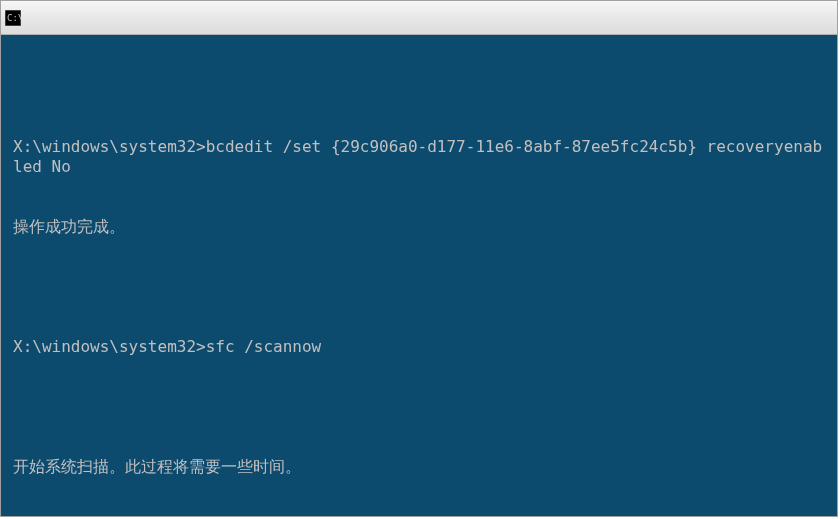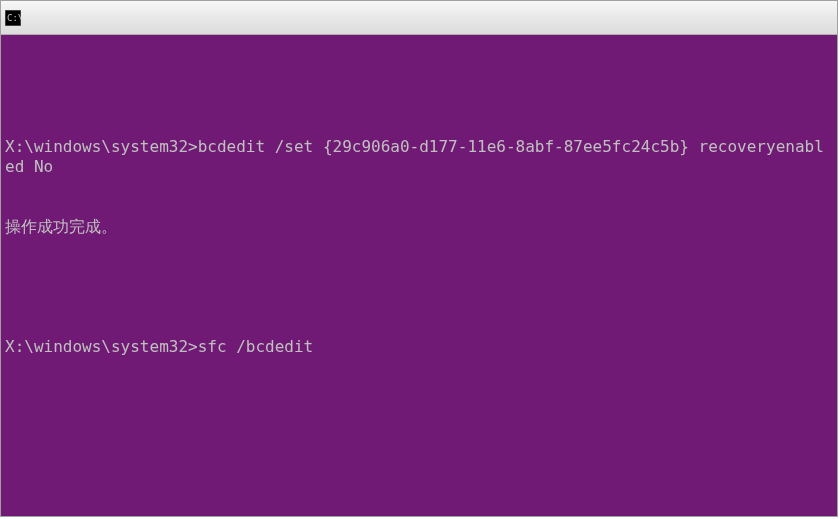--- a/index.html
+++ b/index.html
@@ -44,22 +44,22 @@
       height: 16px;
     }
     .title-text {
       font-size: 12px;
       color: #000000;
       white-space: nowrap;
       overflow: hidden;
     }
     .terminal-area {
       flex: 1;
-      background: #701a75;
-      padding: 2px 4px;
+      background: #0c4a6e;
+      padding: 2px 12px;
       overflow: hidden;
     }
     .terminal-content {
       font-family: "NSimSun", "SimSun", "Consolas", monospace;
       font-size: 16px;
       line-height: 20px;
       color: #c0c0c0;
       white-space: pre-wrap;
       word-break: break-all;
     }
@@ -84,20 +84,21 @@
         <text x="2" y="11" font-family="monospace" font-size="9" fill="#c0c0c0">C:\</text>
       </svg>
     </span>
   </div>
   <div class="terminal-area">
     <div class="terminal-content">
       <div class="blank-line"></div>
       <span class="line"><span class="prompt">X:\windows\system32&gt;</span><span>bcdedit /set {29c906a0-d177-11e6-8abf-87ee5fc24c5b} recoveryenabled No</span></span>
       <span class="line">操作成功完成。</span>
       <div class="blank-line"></div>
-      <span class="line"><span class="prompt">X:\windows\system32&gt;</span><span>sfc /bcdedit</span></span>
+      <span class="line"><span class="prompt">X:\windows\system32&gt;</span><span>sfc /scannow</span></span>
       <div class="blank-line"></div>
+      <span class="line">开始系统扫描。此过程将需要一些时间。</span>
       
       
       
     </div>
   </div>
 </div>
 
 </body></html>

